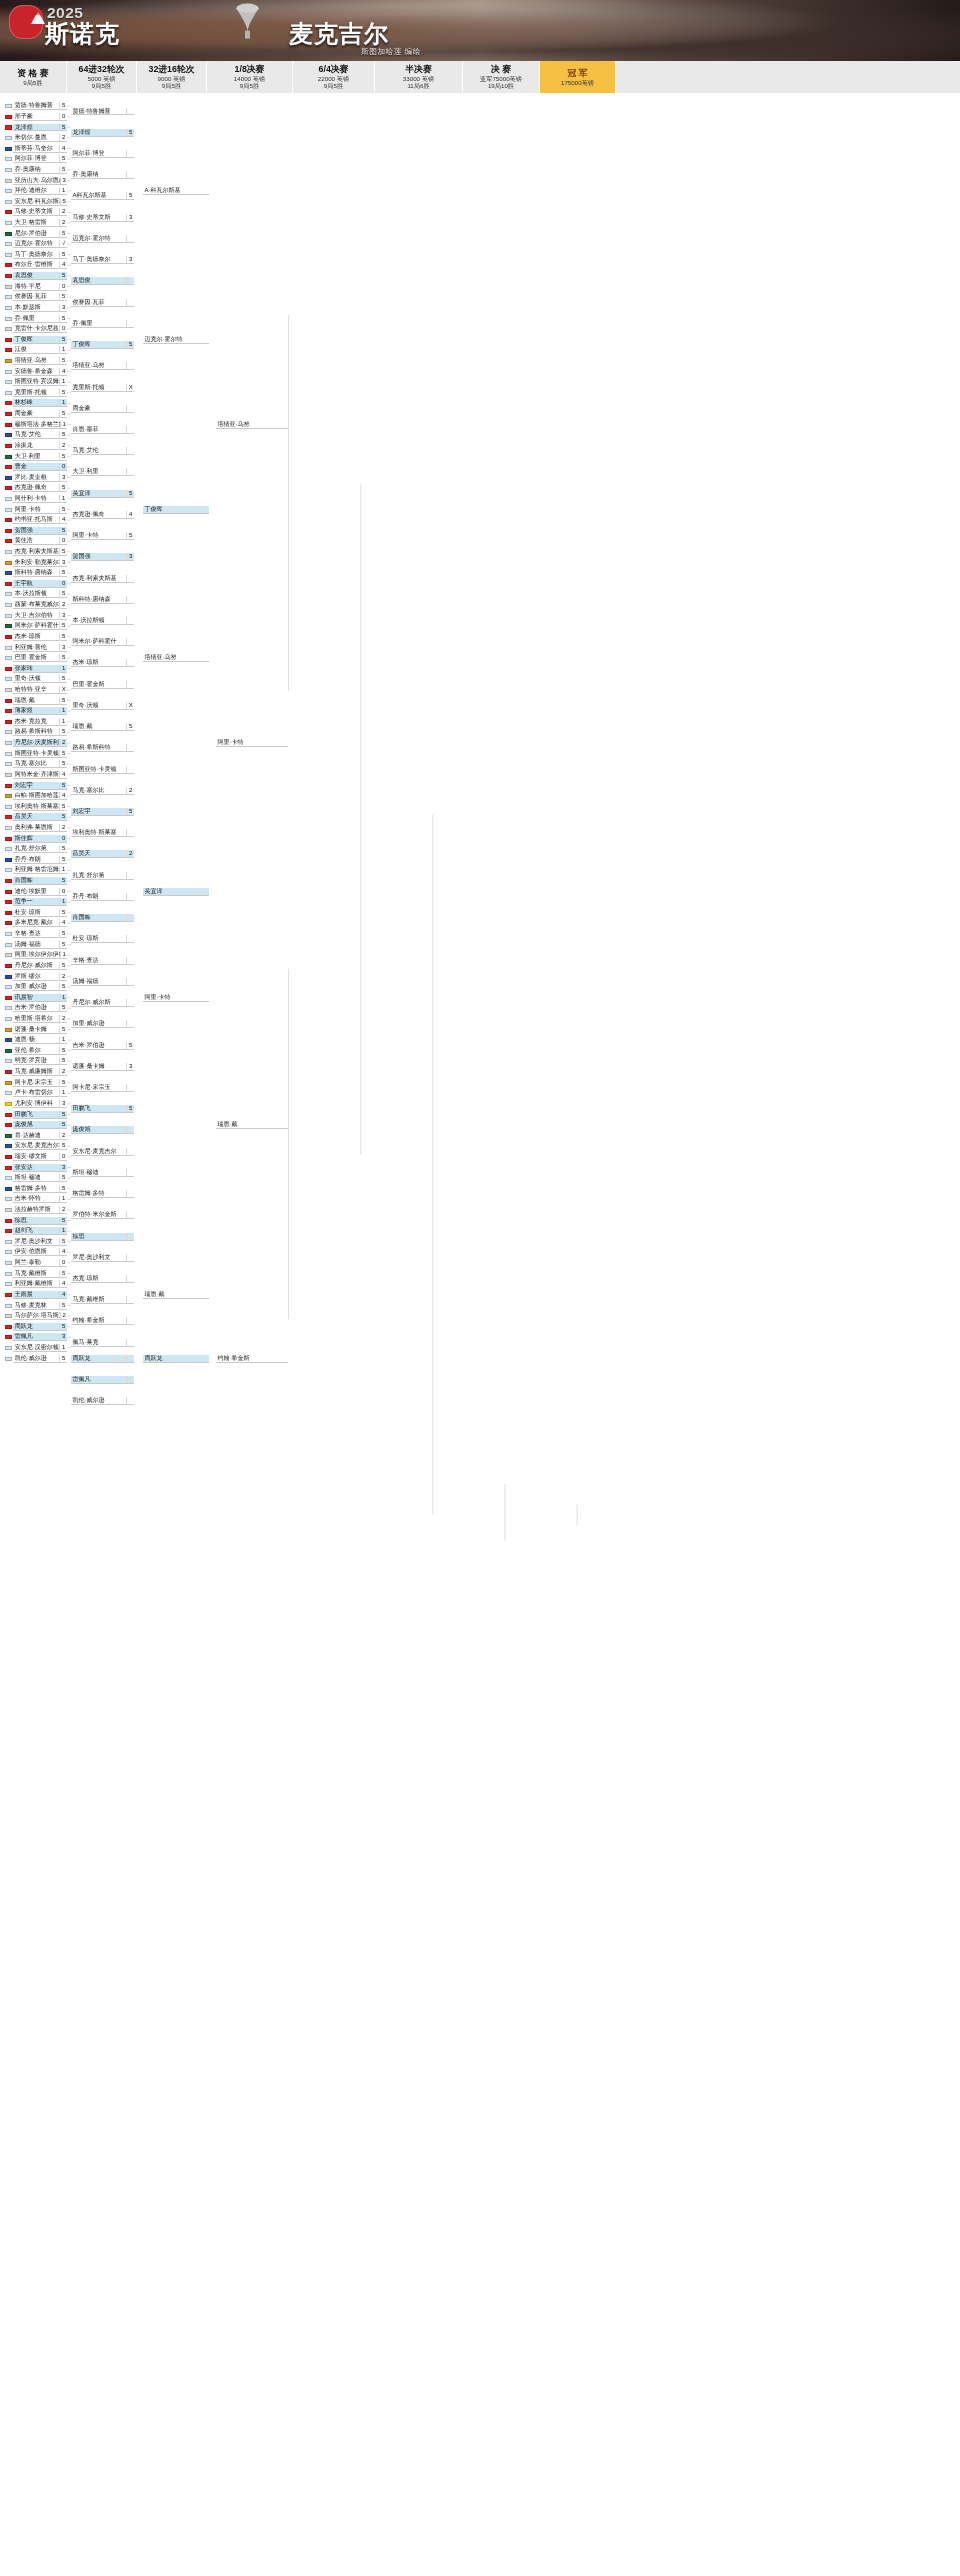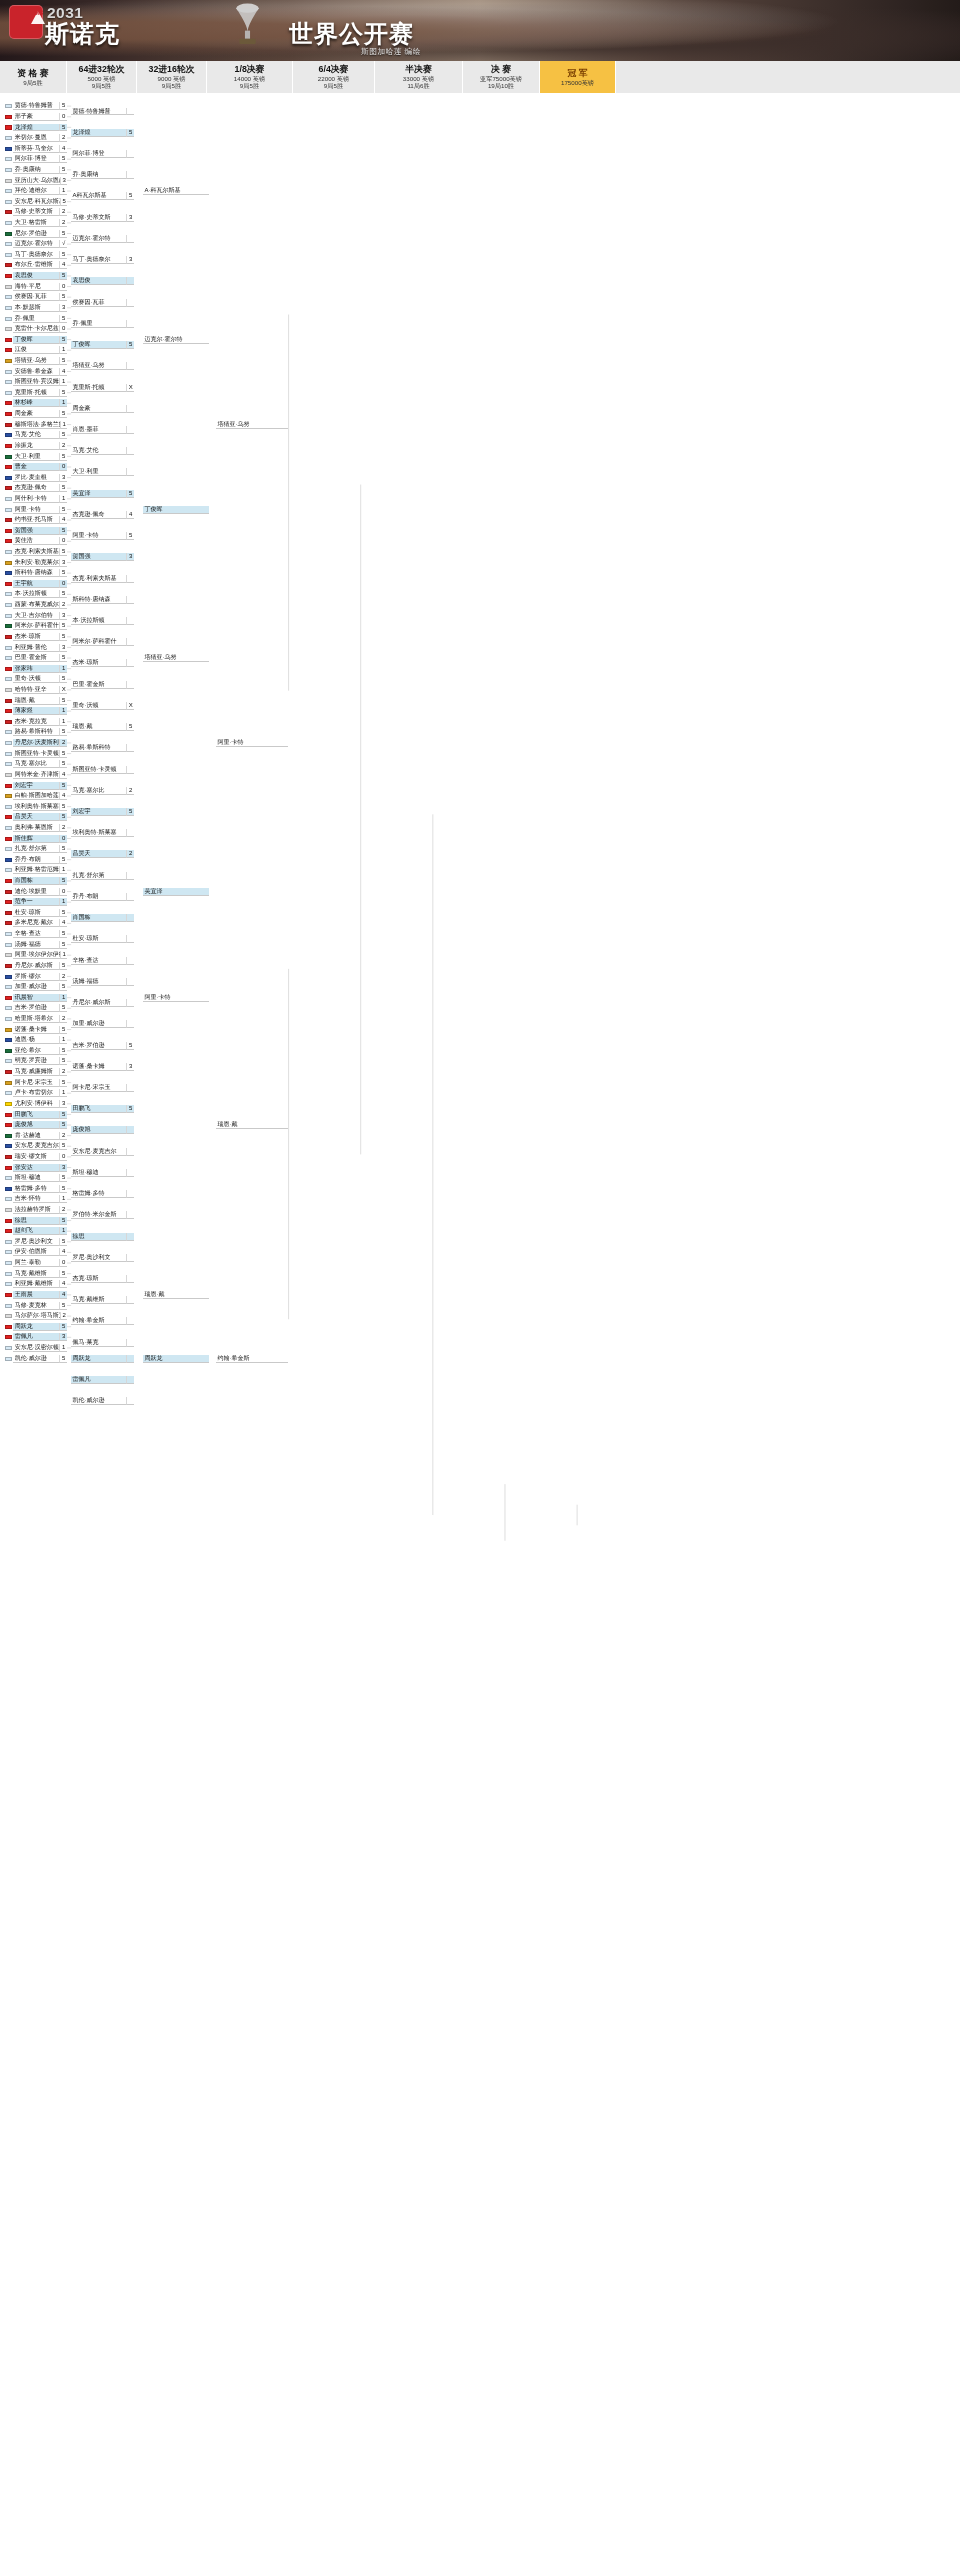--- a/index.html
+++ b/index.html
@@ -23,21 +23,21 @@
     position:absolute; inset:0;
     background:
       radial-gradient(ellipse at 12% 50%, rgba(120,80,60,.85) 0 20%, rgba(0,0,0,0) 60%),
       radial-gradient(ellipse at 43% 35%, rgba(220,210,200,.55) 0 12%, rgba(0,0,0,0) 55%),
       radial-gradient(ellipse at 62% 60%, rgba(60,45,40,.8) 0 25%, rgba(0,0,0,0) 65%),
       linear-gradient(90deg,#24181a,#5e463a 30%,#9b8470 50%,#5a463d 70%,#241b19);
     filter: saturate(.9);
   }
   .hdr-logo {
     position:absolute; left:9.3px; top:5.2px; width:34px; height:34px;
-    background:#c9232b; border-radius:5px;
+    background:#c9232b; border-radius:14px;
     display:flex; align-items:flex-start; justify-content:center;
     color:#fff; font-weight:bold; font-size:6.7px; letter-spacing:-0.5px;
     box-shadow:0 0 0 1px rgba(255,255,255,.25) inset;
     padding-left:24px;
   }
   .hdr-logo .tri {
     width:0;height:0;border-left:7.2px solid transparent;border-right:7.2px solid transparent;
     border-bottom:13.4px solid #fff; position:absolute; top:6.2px; opacity:.95;
   }
   .hdr-logo span { position:relative; z-index:2; color:#c9232b; font-size:7.2px; top:3.1px; }
@@ -125,23 +125,23 @@
       <span>M3</span>
     </div>
 
     <svg class="hdr-trophy" viewBox="0 0 80 92">
       <ellipse cx="40" cy="14" rx="22" ry="9" fill="#d9d9d9" opacity="0.9"></ellipse>
       <path d="M18 14 q22 34 22 46 q0-12 22-46 z" fill="#cfcfcf" opacity="0.85"></path>
       <rect x="35" y="58" width="10" height="16" fill="#bdbdbd" opacity="0.9"></rect>
       <rect x="24" y="74" width="32" height="10" rx="2" fill="#6b5a3a" opacity="0.9"></rect>
     </svg>
 
-    <div class="hdr-year">2031</div>
+    <div class="hdr-year">2025</div>
     <div class="hdr-title-cn">斯诺克</div>
-    <div class="hdr-title-cn2">世界公开赛</div>
+    <div class="hdr-title-cn2">麦克吉尔</div>
     <div class="hdr-credit">斯图加哈莲 编绘</div>
   </div>
 
   <div class="colbar">
     <div class="cell cb0">
       <div class="t">资 格 赛</div>
       <div class="s">9局5胜</div>
     </div>
     <div class="cell cb1">
       <div class="t">64进32轮次</div>

